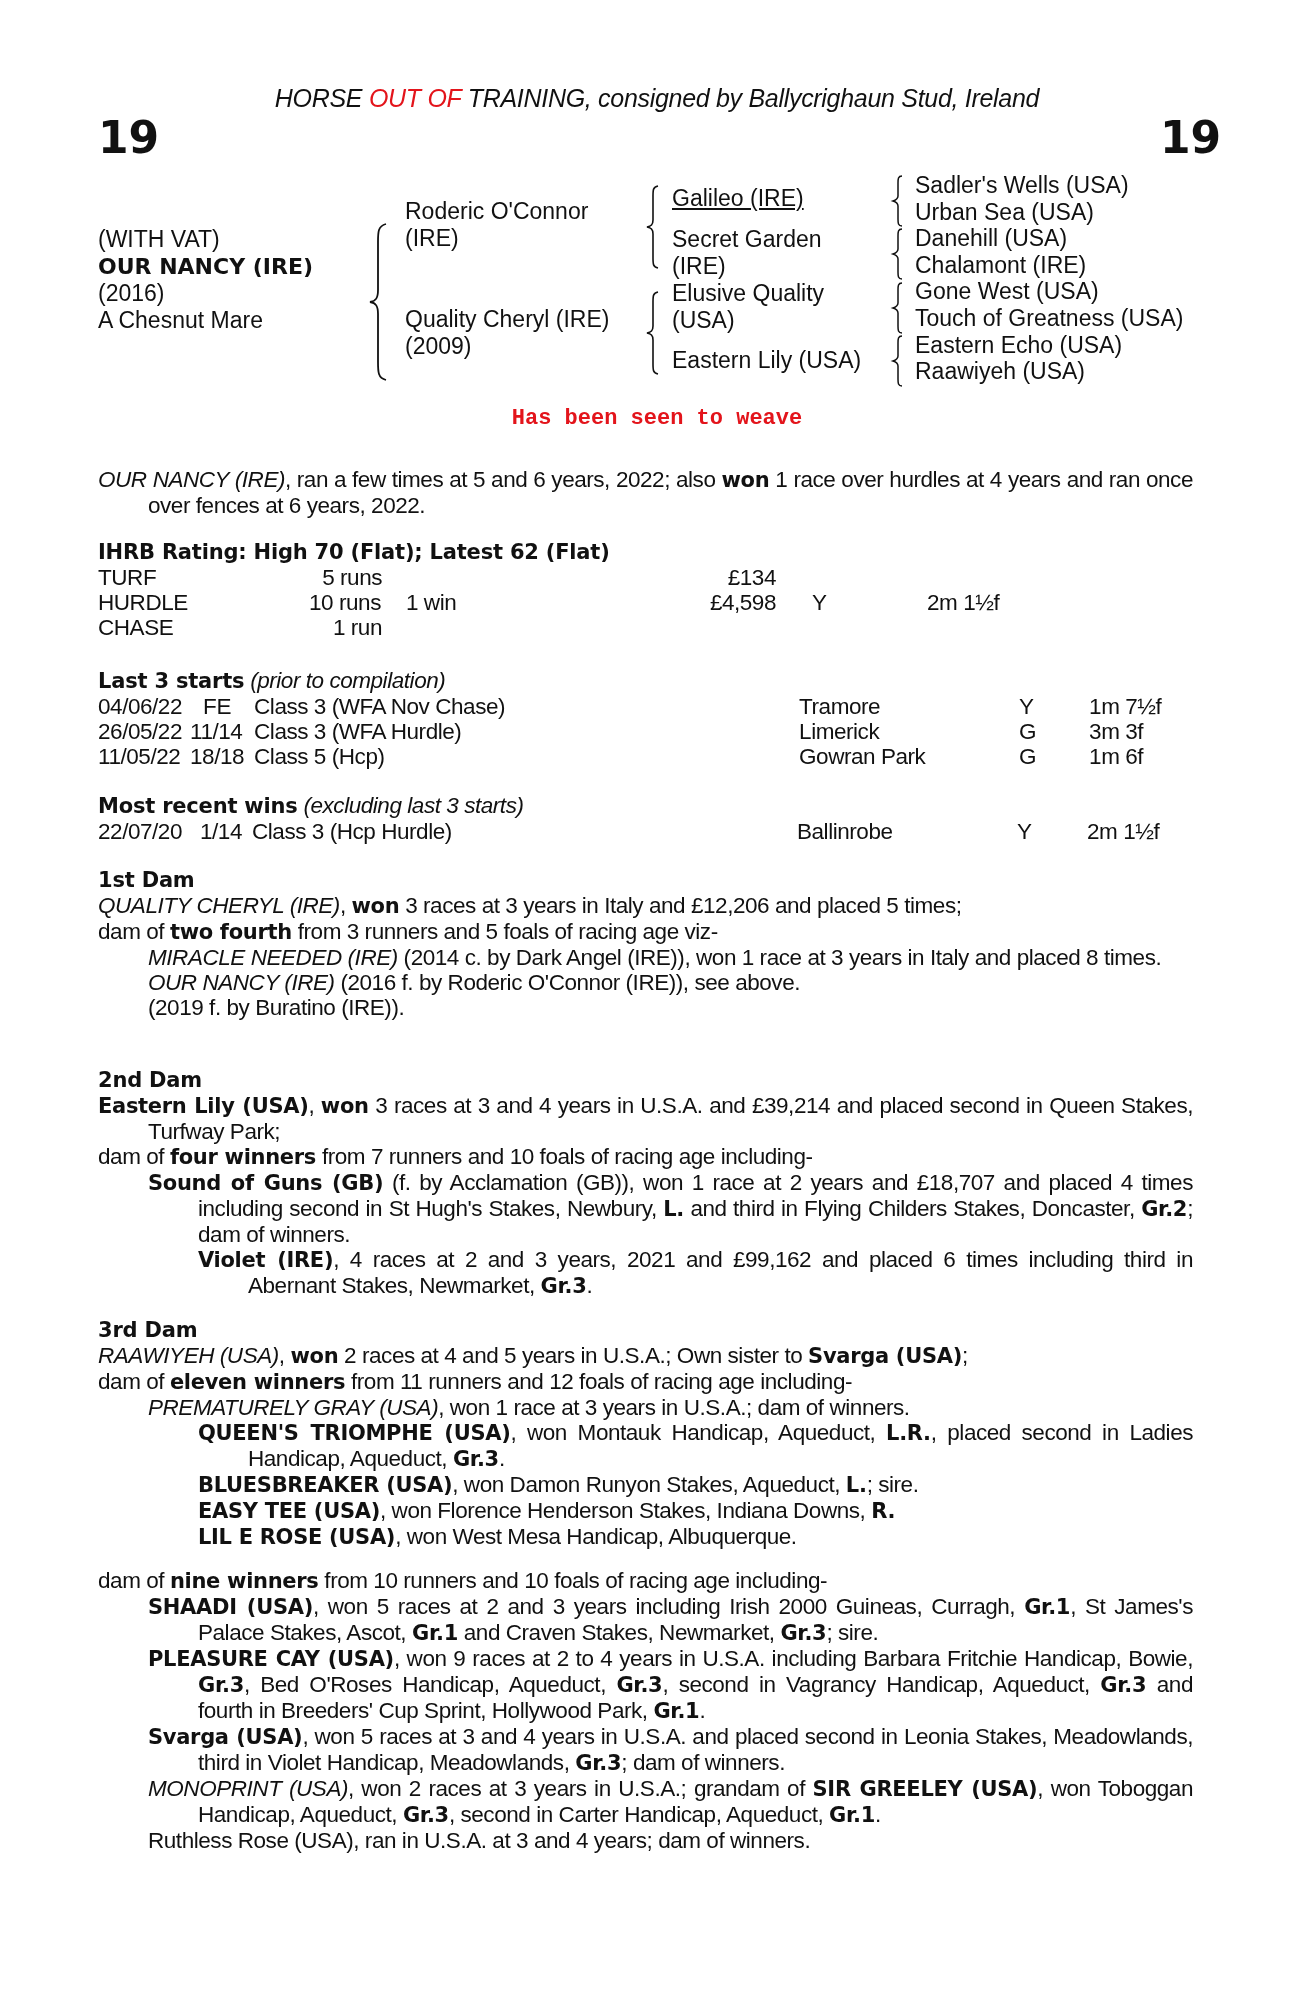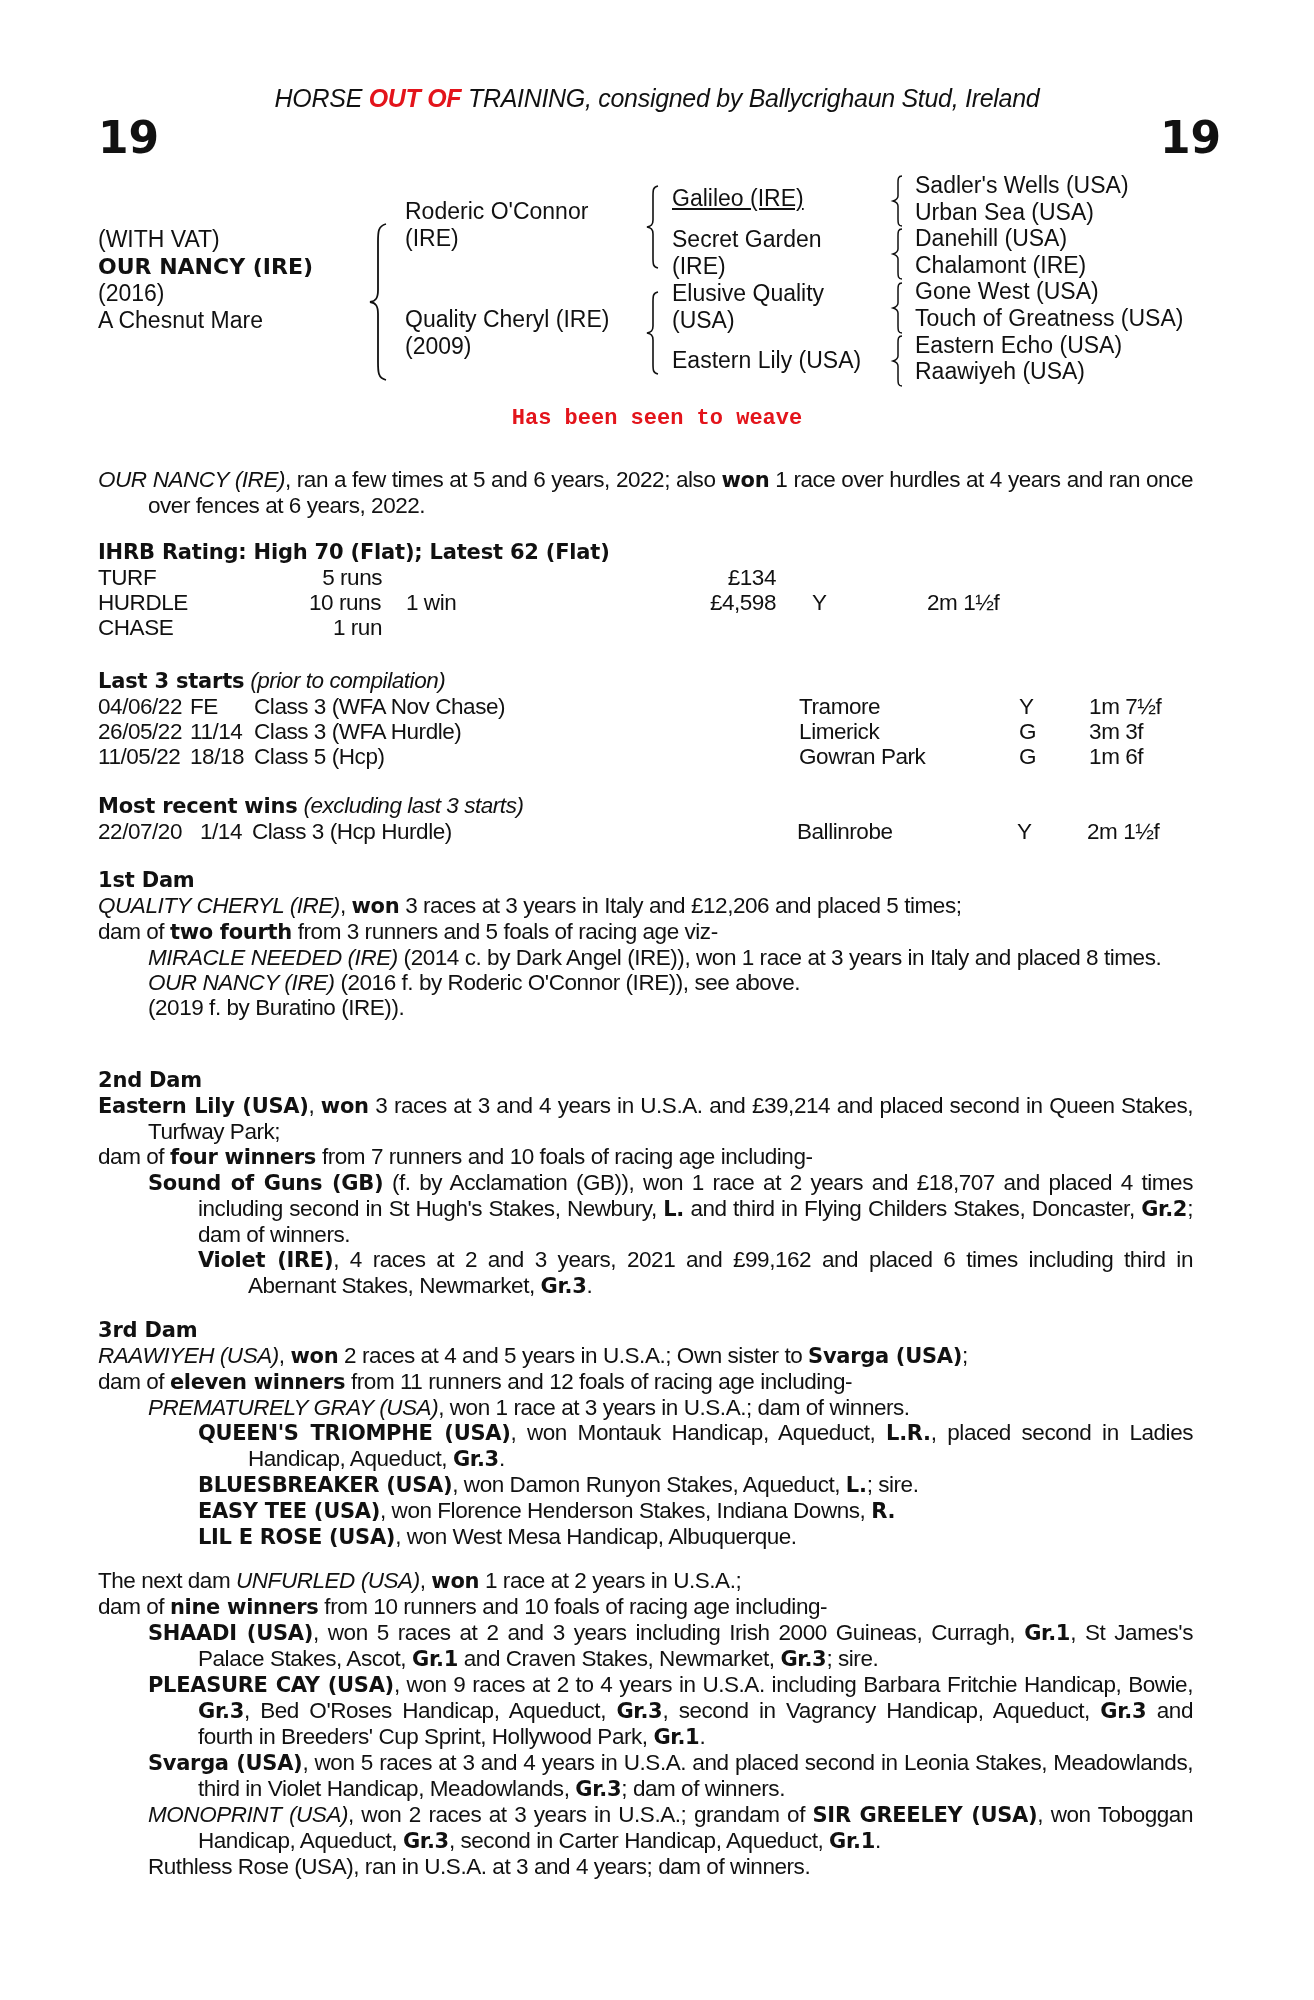--- a/index.html
+++ b/index.html
@@ -1,21 +1,21 @@
 <!DOCTYPE html>
 <html><head>
 <meta charset="utf-8">
 <style>
   html, body { margin: 0; padding: 0; background: #ffffff; }
   body { width: 1314px; height: 2000px; position: relative; overflow: hidden;
          font-family: "Liberation Sans", sans-serif; color: #111; }
   .abs { position: absolute; white-space: nowrap; }
   .hdr { top: 84px; left: 0; width: 1314px; text-align: center; font-style: italic;
          font-size: 25px; letter-spacing: -0.3px; }
-  .hdr .red { color: #e3141b; font-weight: bold; }
+  .hdr .red { color: #e3141b; font-weight: normal; }
   .lotnum { top: 112px; font-size: 44px; font-weight: bold; font-family: "DejaVu Sans", sans-serif; }
   .ped { font-size: 23px; line-height: 27px; }
   .ped b { font-family: "DejaVu Sans", sans-serif; font-weight: bold; font-size: 22px; }
   .brace { position: absolute; }
   .weave { top: 406px; left: 0; width: 1314px; text-align: center; color: #e3141b;
            font-weight: bold; font-family: Liberation Mono, monospace; font-size: 22px; }
   .body { position: absolute; left: 98px; width: 1095px; font-size: 22.5px; line-height: 25px;
           letter-spacing: -0.45px; }
   .body p { margin: 0; }
   .hang1 { padding-left: 50px; text-indent: -50px; text-align: justify; }
@@ -138,21 +138,21 @@
   </tbody>
     </table>
 </div>
 
 <div class="body" style="top:668px;">
   <p><span class="sec">Last 3 starts</span><span class="it"> (prior to compilation)</span></p>
   <table class="stats">
     <tbody>
         <tr>
       <td style="width:92px">04/06/22</td>
-      <td style="width:52px;text-align:left">FE</td>
+      <td style="width:52px;text-align:center">FE</td>
       <td style="width:545px;padding-left:10px">Class 3 (WFA Nov Chase)</td>
       <td style="width:220px">Tramore</td>
       <td style="width:70px">Y</td>
       <td>1m 7½f</td>
     </tr>
     <tr>
       <td>26/05/22</td>
       <td style="">11/14</td>
       <td style="padding-left:10px">Class 3 (WFA Hurdle)</td>
       <td>Limerick</td>
@@ -209,20 +209,19 @@
   <p class="hang1"><span class="it">RAAWIYEH (USA)</span><span>, </span><b class="bd">won</b><span> 2 races at 4 and 5 years in U.S.A.; Own sister to </span><b class="bd">Svarga (USA)</b><span>;</span></p>
   <p><span>dam of </span><b class="bd">eleven winners</b><span> from 11 runners and 12 foals of racing age including-</span></p>
   <p class="ind0"><span class="it">PREMATURELY GRAY (USA)</span><span>, won 1 race at 3 years in U.S.A.; dam of winners.</span></p>
   <p class="ind2"><b class="bd">QUEEN'S TRIOMPHE (USA)</b><span>, won Montauk Handicap, Aqueduct, </span><b class="bd">L.R.</b><span>, placed second in Ladies Handicap, Aqueduct, </span><b class="bd">Gr.3</b><span>.</span></p>
   <p class="ind2"><b class="bd">BLUESBREAKER (USA)</b><span>, won Damon Runyon Stakes, Aqueduct, </span><b class="bd">L.</b><span>; sire.</span></p>
   <p class="ind2"><b class="bd">EASY TEE (USA)</b><span>, won Florence Henderson Stakes, Indiana Downs, </span><b class="bd">R.</b></p>
   <p class="ind2"><b class="bd">LIL E ROSE (USA)</b><span>, won West Mesa Handicap, Albuquerque.</span></p>
 </div>
 
 <div class="body" style="top:1568px;">
-  <p><span>The next dam </span><span class="it">UNFURLED (USA)</span><span>, </span><b class="bd">won</b><span> 1 race at 2 years in U.S.A.;</span></p>
   <p><span>dam of </span><b class="bd">nine winners</b><span> from 10 runners and 10 foals of racing age including-</span></p>
   <p class="ind1"><b class="bd">SHAADI (USA)</b><span>, won 5 races at 2 and 3 years including Irish 2000 Guineas, Curragh, </span><b class="bd">Gr.1</b><span>, St James's Palace Stakes, Ascot, </span><b class="bd">Gr.1</b><span> and Craven Stakes, Newmarket, </span><b class="bd">Gr.3</b><span>; sire.</span></p>
   <p class="ind1"><b class="bd">PLEASURE CAY (USA)</b><span>, won 9 races at 2 to 4 years in U.S.A. including Barbara Fritchie Handicap, Bowie, </span><b class="bd">Gr.3</b><span>, Bed O'Roses Handicap, Aqueduct, </span><b class="bd">Gr.3</b><span>, second in Vagrancy Handicap, Aqueduct, </span><b class="bd">Gr.3</b><span> and fourth in Breeders' Cup Sprint, Hollywood Park, </span><b class="bd">Gr.1</b><span>.</span></p>
   <p class="ind1"><b class="bd">Svarga (USA)</b><span>, won 5 races at 3 and 4 years in U.S.A. and placed second in Leonia Stakes, Meadowlands, third in Violet Handicap, Meadowlands, </span><b class="bd">Gr.3</b><span>; dam of winners.</span></p>
   <p class="ind1"><span class="it">MONOPRINT (USA)</span><span>, won 2 races at 3 years in U.S.A.; grandam of </span><b class="bd">SIR GREELEY (USA)</b><span>, won Toboggan Handicap, Aqueduct, </span><b class="bd">Gr.3</b><span>, second in Carter Handicap, Aqueduct, </span><b class="bd">Gr.1</b><span>.</span></p>
   <p class="ind1"><span>Ruthless Rose (USA), ran in U.S.A. at 3 and 4 years; dam of winners.</span></p>
 </div>
 
 </body></html>

